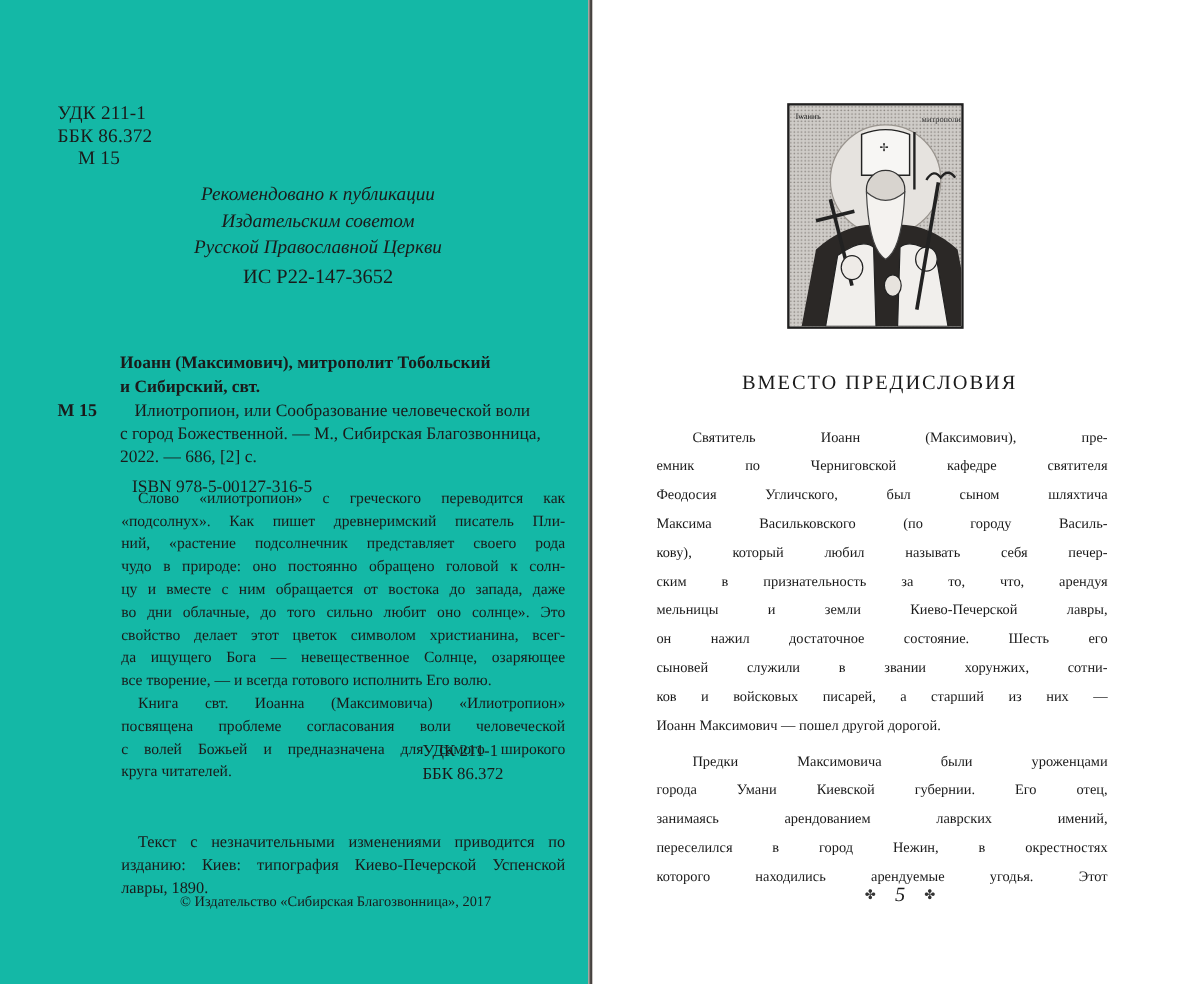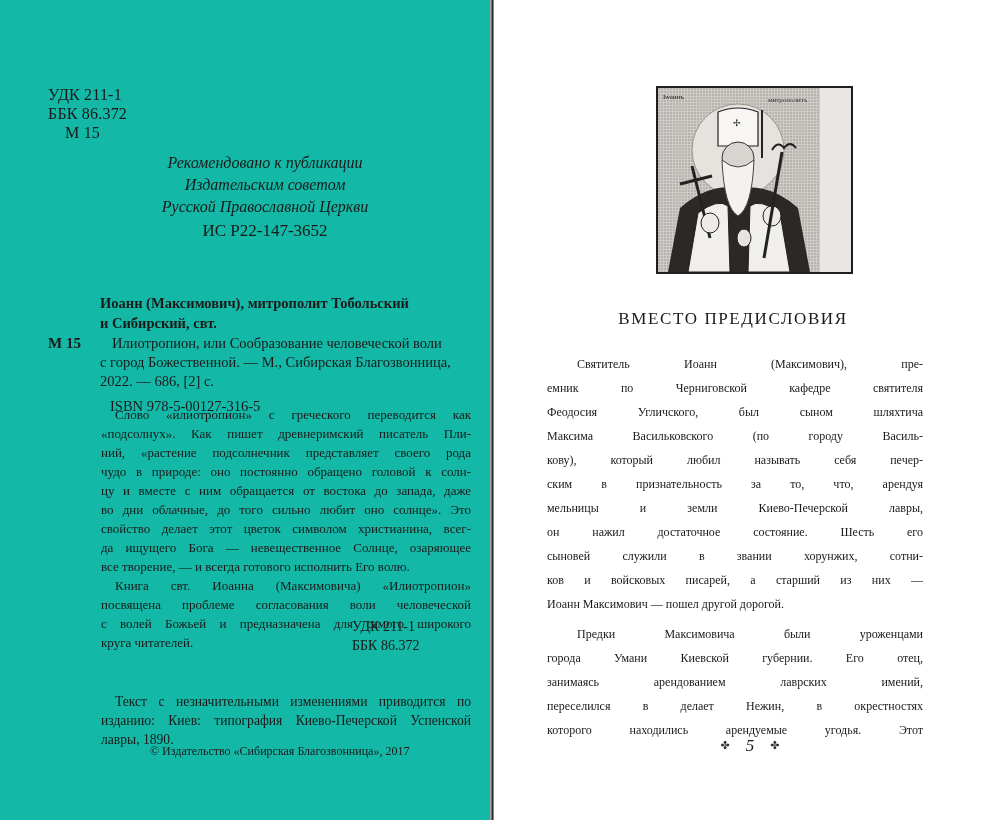--- a/index.html
+++ b/index.html
@@ -43,21 +43,21 @@
 
     .source { left: 101px; top: 662px; width: 370px; font-size: 13.6px; line-height: 19px; }
     .source .line { display: block; white-space: nowrap; text-align: justify; text-align-last: justify; }
     .source .line.last { text-align-last: left; }
     .source .first { padding-left: 14px; margin-top: 30px; }
 
     .copyright { left: 150px; top: 744px; font-size: 12px; }
 
     
     .portrait {
-      left: 656px; top: 86px; width: 197px; height: 188px;
+      left: 656px; top: 86px; width: 147px; height: 188px;
       border: 2px solid #1f1f1f; box-sizing: border-box; background: #e9e7e4; overflow: hidden;
     }
     .portrait svg { display: block; }
 
     .chapter-title { left: 540px; top: 309px; width: 386px; text-align: center; font-size: 17px; letter-spacing: 1.6px; }
 
     .body-text { left: 547px; top: 352px; width: 376px; font-size: 12px; line-height: 24px; }
     .body-text .line { display: block; white-space: nowrap; text-align: justify; text-align-last: justify; }
     .body-text .line.last { text-align-last: left; }
     .body-text .ind { padding-left: 30px; }
@@ -182,21 +182,21 @@
     <span class="line">ским в признательность за то, что, арендуя</span>
     <span class="line">мельницы и земли Киево-Печерской лавры,</span>
     <span class="line">он нажил достаточное состояние. Шесть его</span>
     <span class="line">сыновей служили в звании хорунжих, сотни-</span>
     <span class="line">ков и войсковых писарей, а старший из них —</span>
     <span class="line last">Иоанн Максимович — пошел другой дорогой.</span>
     <div class="gap"></div>
     <span class="line ind">Предки Максимовича были уроженцами</span>
     <span class="line">города Умани Киевской губернии. Его отец,</span>
     <span class="line">занимаясь арендованием лаврских имений,</span>
-    <span class="line">переселился в делает Нежин, в окрестностях</span>
+    <span class="line">переселился в город Нежин, в окрестностях</span>
     <span class="line">которого находились арендуемые угодья. Этот</span>
   </div>
 
   <div class="abs folio">
     <span class="orn">✤</span><span class="num">5</span><span class="orn">✤</span>
   </div>
 
 </div>
 
 </body></html>

